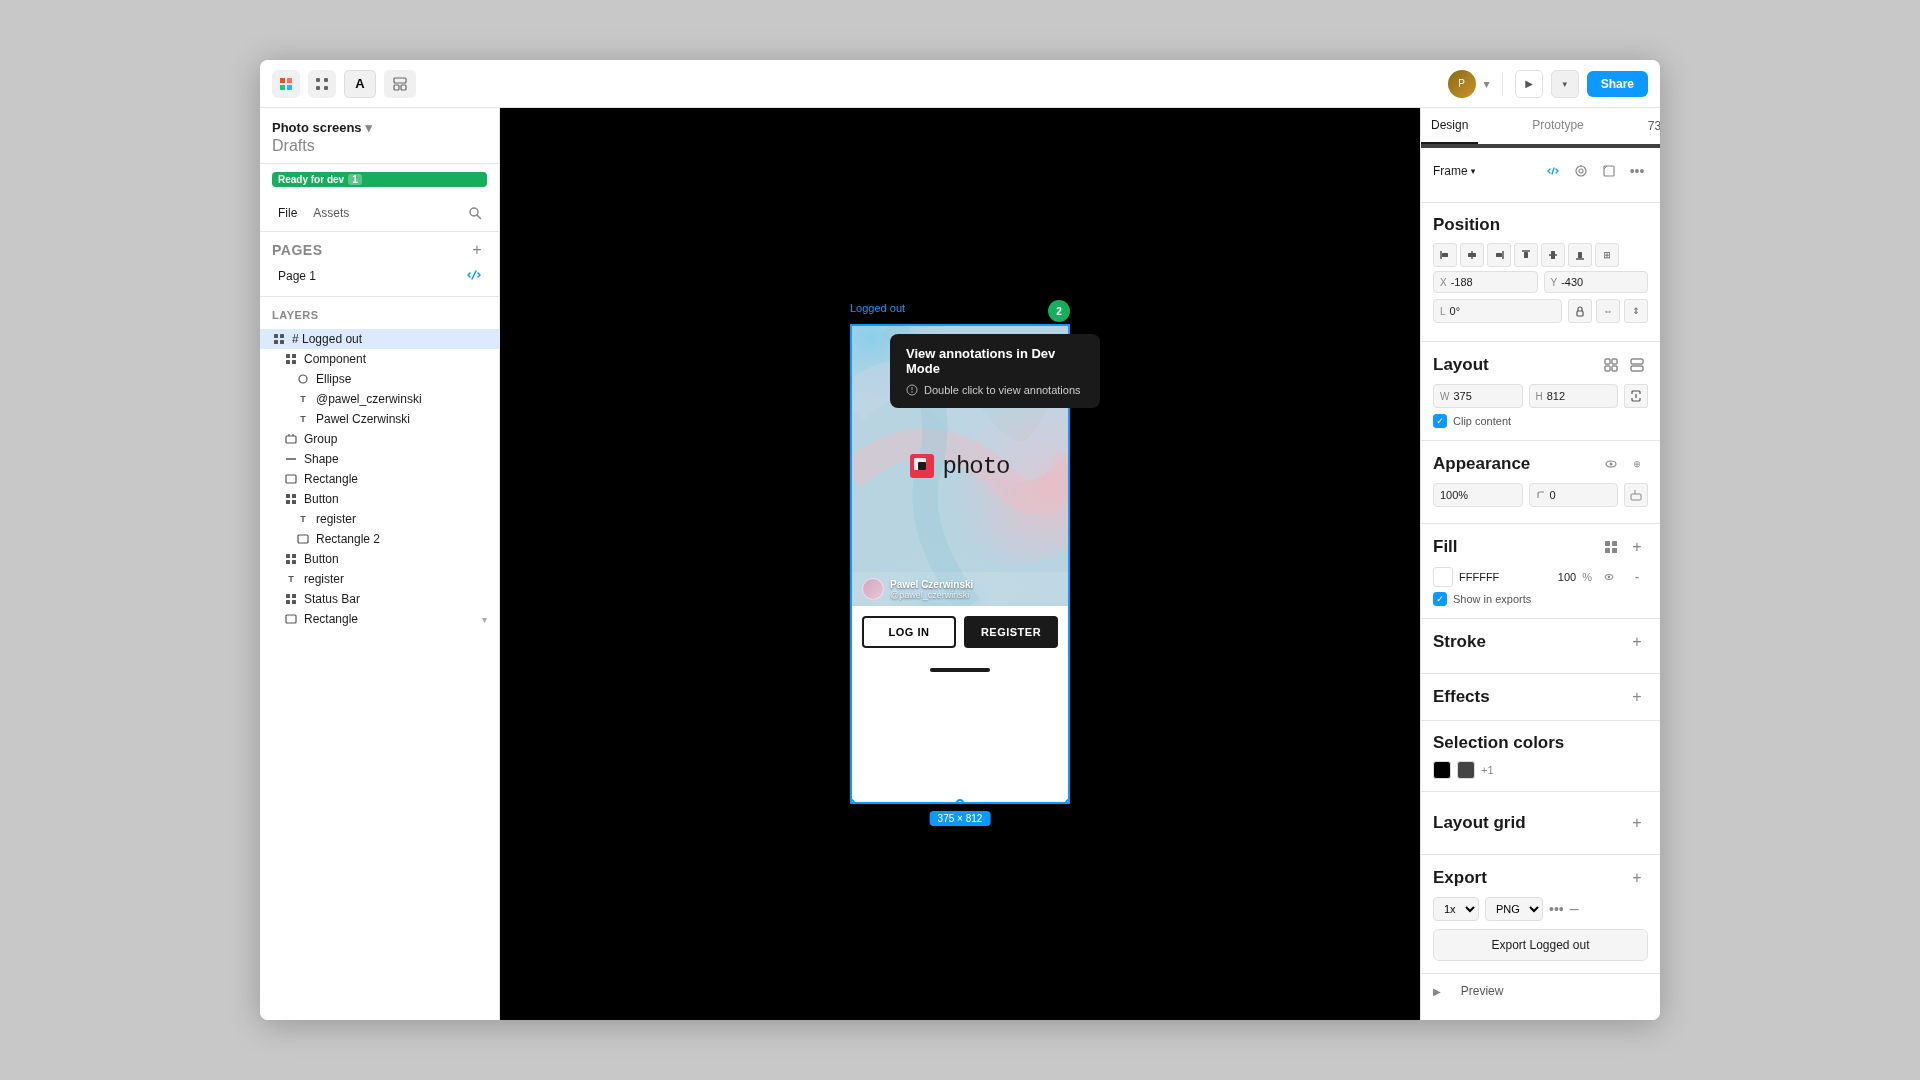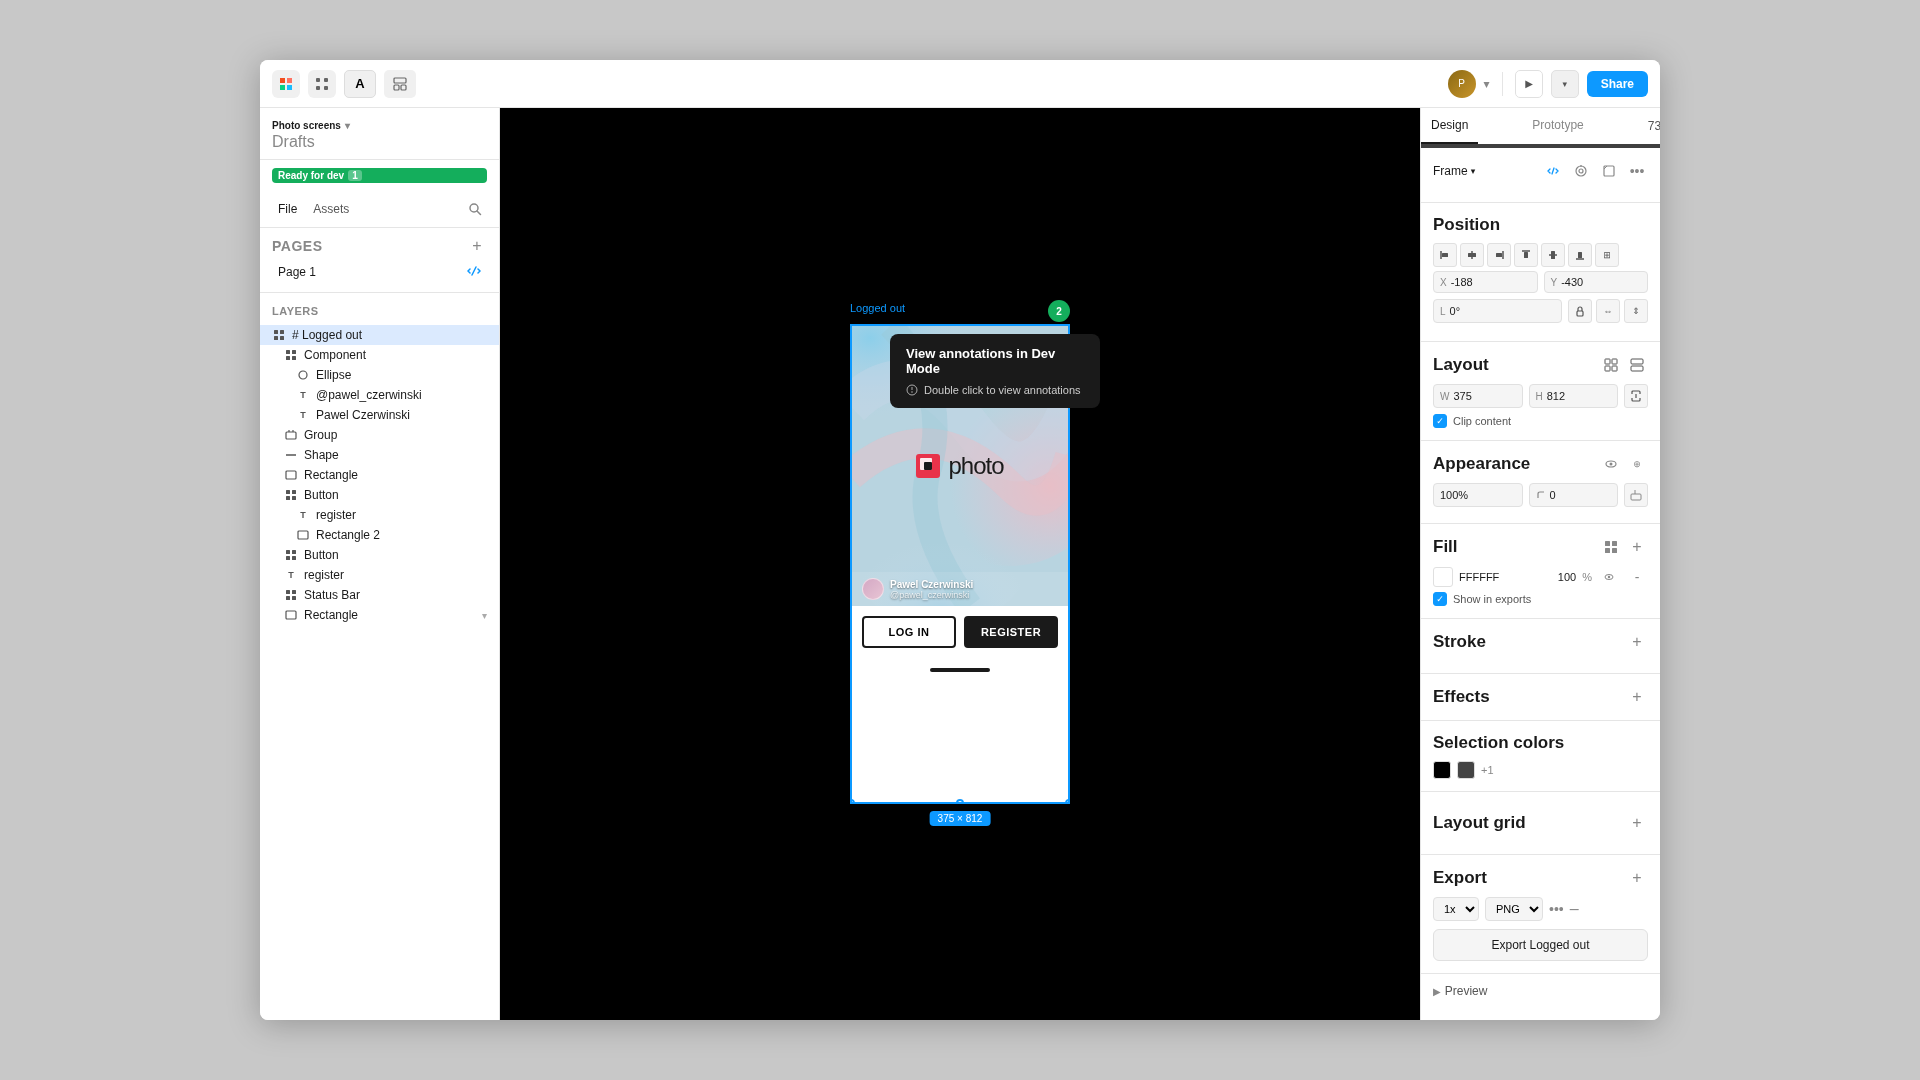--- a/index.html
+++ b/index.html
@@ -10,21 +10,21 @@
     .title-bar-icon { width: 28px; height: 28px; background: #f0f0f0; border-radius: 6px; display: flex; align-items: center; justify-content: center; cursor: pointer; }
     .title-bar-btn { width: 32px; height: 28px; background: #f0f0f0; border-radius: 5px; display: flex; align-items: center; justify-content: center; cursor: pointer; border: none; font-size: 11px; }
     .title-bar-right { display: flex; align-items: center; gap: 8px; }
     .avatar { width: 28px; height: 28px; border-radius: 50%; background: linear-gradient(135deg, #8B6914, #c8952a); display: flex; align-items: center; justify-content: center; color: white; font-size: 10px; cursor: pointer; }
     .share-btn { background: #0d99ff; color: white; border: none; border-radius: 6px; padding: 6px 14px; font-size: 12px; font-weight: 600; cursor: pointer; }
     .play-btn { width: 28px; height: 28px; background: transparent; border: 1px solid #e0e0e0; border-radius: 5px; display: flex; align-items: center; justify-content: center; cursor: pointer; }
     .main-area { display: flex; flex: 1; overflow: hidden; }
     
     .left-sidebar { width: 240px; background: #ffffff; border-right: 1px solid #e5e5e5; display: flex; flex-direction: column; overflow: hidden; }
     .sidebar-header { padding: 12px 12px 8px; border-bottom: 1px solid #e5e5e5; }
-    .project-title { font-size: 10px; font-weight: 600; color: #1a1a1a; display: flex; align-items: center; gap: 4px; cursor: pointer; }
+    .project-title { font-size: 13px; font-weight: 600; color: #1a1a1a; display: flex; align-items: center; gap: 4px; cursor: pointer; }
     .project-subtitle { font-size: 16px; color: #888; margin-top: 2px; }
     .ready-badge { background: #14ae5c; color: white; border-radius: 4px; padding: 2px 6px; font-size: 10px; font-weight: 600; display: flex; align-items: center; gap: 4px; margin: 8px 12px; }
     .ready-count { background: rgba(255,255,255,0.3); border-radius: 3px; padding: 0 4px; font-size: 10px; }
     .sidebar-toolbar { display: flex; align-items: center; gap: 4px; padding: 6px 12px; border-bottom: 1px solid #e5e5e5; }
     .sidebar-tab { font-size: 12px; color: #555; cursor: pointer; padding: 2px 6px; border-radius: 4px; }
     .sidebar-tab.active { color: #1a1a1a; font-weight: 500; }
     .search-btn { margin-left: auto; width: 24px; height: 24px; display: flex; align-items: center; justify-content: center; cursor: pointer; color: #888; }
     .pages-section { padding: 8px 12px; border-bottom: 1px solid #e5e5e5; }
     .section-header { display: flex; align-items: center; justify-content: space-between; margin-bottom: 4px; }
     .section-label { font-size: 14px; font-weight: 600; color: #888; text-transform: uppercase; letter-spacing: 0.5px; }
@@ -53,21 +53,21 @@
     .handle-br { bottom: -5px; right: -5px; }
     .handle-tm { top: -5px; left: 50%; transform: translateX(-50%); }
     .handle-bm { bottom: -5px; left: 50%; transform: translateX(-50%); }
     .handle-ml { top: 50%; left: -5px; transform: translateY(-50%); }
     .handle-mr { top: 50%; right: -5px; transform: translateY(-50%); }
     .annotation-bubble { position: absolute; top: -14px; right: 10px; background: #14ae5c; color: white; border-radius: 50%; width: 22px; height: 22px; display: flex; align-items: center; justify-content: center; font-size: 10px; font-weight: 700; cursor: pointer; }
     .tooltip-box { position: absolute; top: 20px; right: -20px; background: #1a1a1a; color: white; border-radius: 8px; padding: 12px 16px; width: 210px; z-index: 100; font-size: 12px; }
     .tooltip-title { font-weight: 600; font-size: 13px; margin-bottom: 8px; }
     .tooltip-row { display: flex; align-items: center; gap: 6px; color: #ccc; font-size: 11px; }
     .phone-image { width: 100%; height: 280px; background: linear-gradient(135deg, #87ceeb 0%, #b0d4e8 20%, #f4a8b0 40%, #e8b8c8 50%, #9bc4d4 60%, #c8dce8 75%, #e8c8d0 90%); position: relative; display: flex; align-items: center; justify-content: center; overflow: hidden; }
-    .photo-logo { text-align: center; z-index: 2; position: relative; }
+    .photo-logo { text-align: center; z-index: 2; position: relative; font-family: Liberation Mono, monospace; }
     .photo-logo-text { font-size: 24px; font-weight: 300; color: #1a1a1a; letter-spacing: -1px; }
     .phone-profile { display: flex; align-items: center; gap: 6px; padding: 6px 10px; position: absolute; bottom: 0; left: 0; right: 0; background: rgba(255,255,255,0.1); }
     .profile-avatar-sm { width: 22px; height: 22px; border-radius: 50%; background: linear-gradient(135deg, #d4a8c4, #e8c4d4); border: 1px solid rgba(255,255,255,0.5); }
     .profile-name { font-size: 10px; color: white; font-weight: 600; text-shadow: 0 1px 2px rgba(0,0,0,0.5); }
     .profile-handle { font-size: 9px; color: rgba(255,255,255,0.8); text-shadow: 0 1px 2px rgba(0,0,0,0.5); }
     .phone-buttons { display: flex; gap: 8px; padding: 10px 10px; background: white; }
     .btn-login { flex: 1; padding: 8px; border: 2px solid #1a1a1a; background: white; border-radius: 4px; font-size: 11px; font-weight: 700; text-align: center; cursor: pointer; letter-spacing: 0.5px; }
     .btn-register { flex: 1; padding: 8px; border: 2px solid #1a1a1a; background: #1a1a1a; color: white; border-radius: 4px; font-size: 11px; font-weight: 700; text-align: center; cursor: pointer; letter-spacing: 0.5px; }
     .phone-indicator { height: 24px; background: white; display: flex; align-items: center; justify-content: center; }
     .indicator-line { width: 60px; height: 4px; background: #1a1a1a; border-radius: 2px; }
@@ -104,21 +104,21 @@
     .checkbox.checked { background: #0d99ff; border-color: #0d99ff; color: white; font-size: 9px; }
     .checkbox-label { font-size: 11px; color: #555; }
     .export-btn-full { width: 100%; padding: 8px; background: #f5f5f5; border: 1px solid #e0e0e0; border-radius: 6px; font-size: 12px; font-weight: 500; cursor: pointer; text-align: center; color: #1a1a1a; }
     .export-row { display: flex; align-items: center; gap: 6px; margin-bottom: 8px; }
     .export-select { background: #f5f5f5; border: 1px solid #e0e0e0; border-radius: 4px; padding: 4px 6px; font-size: 11px; cursor: pointer; }
     .export-more { color: #888; cursor: pointer; font-size: 14px; }
     .export-remove { color: #888; cursor: pointer; font-size: 16px; }
     .effects-row { display: flex; align-items: center; justify-content: space-between; }
     .preview-row { display: flex; align-items: center; gap: 4px; padding: 10px 12px; cursor: pointer; }
     .preview-arrow { color: #888; font-size: 10px; }
-    .preview-label { font-size: 12px; color: #555; }
+    .preview-label { font-size: 12px; color: #555; margin-left: 16px; }
     .selection-colors { display: flex; align-items: center; gap: 6px; }
     .sel-swatch { width: 18px; height: 18px; border-radius: 3px; border: 1px solid #ddd; cursor: pointer; }
     .layout-grid-row { display: flex; align-items: center; justify-content: space-between; padding: 8px 0; }
     .frame-tag { display: flex; align-items: center; gap: 4px; }
     .frame-dropdown { font-size: 12px; color: #1a1a1a; cursor: pointer; display: flex; align-items: center; gap: 3px; }
     .panel-header-icons { display: flex; align-items: center; gap: 6px; }
     .ph-icon { width: 22px; height: 22px; display: flex; align-items: center; justify-content: center; cursor: pointer; color: #888; border-radius: 3px; }
     .scrollbar { overflow-y: auto; }
     .scrollbar::-webkit-scrollbar { width: 4px; }
     .scrollbar::-webkit-scrollbar-thumb { background: #ccc; border-radius: 2px; }

